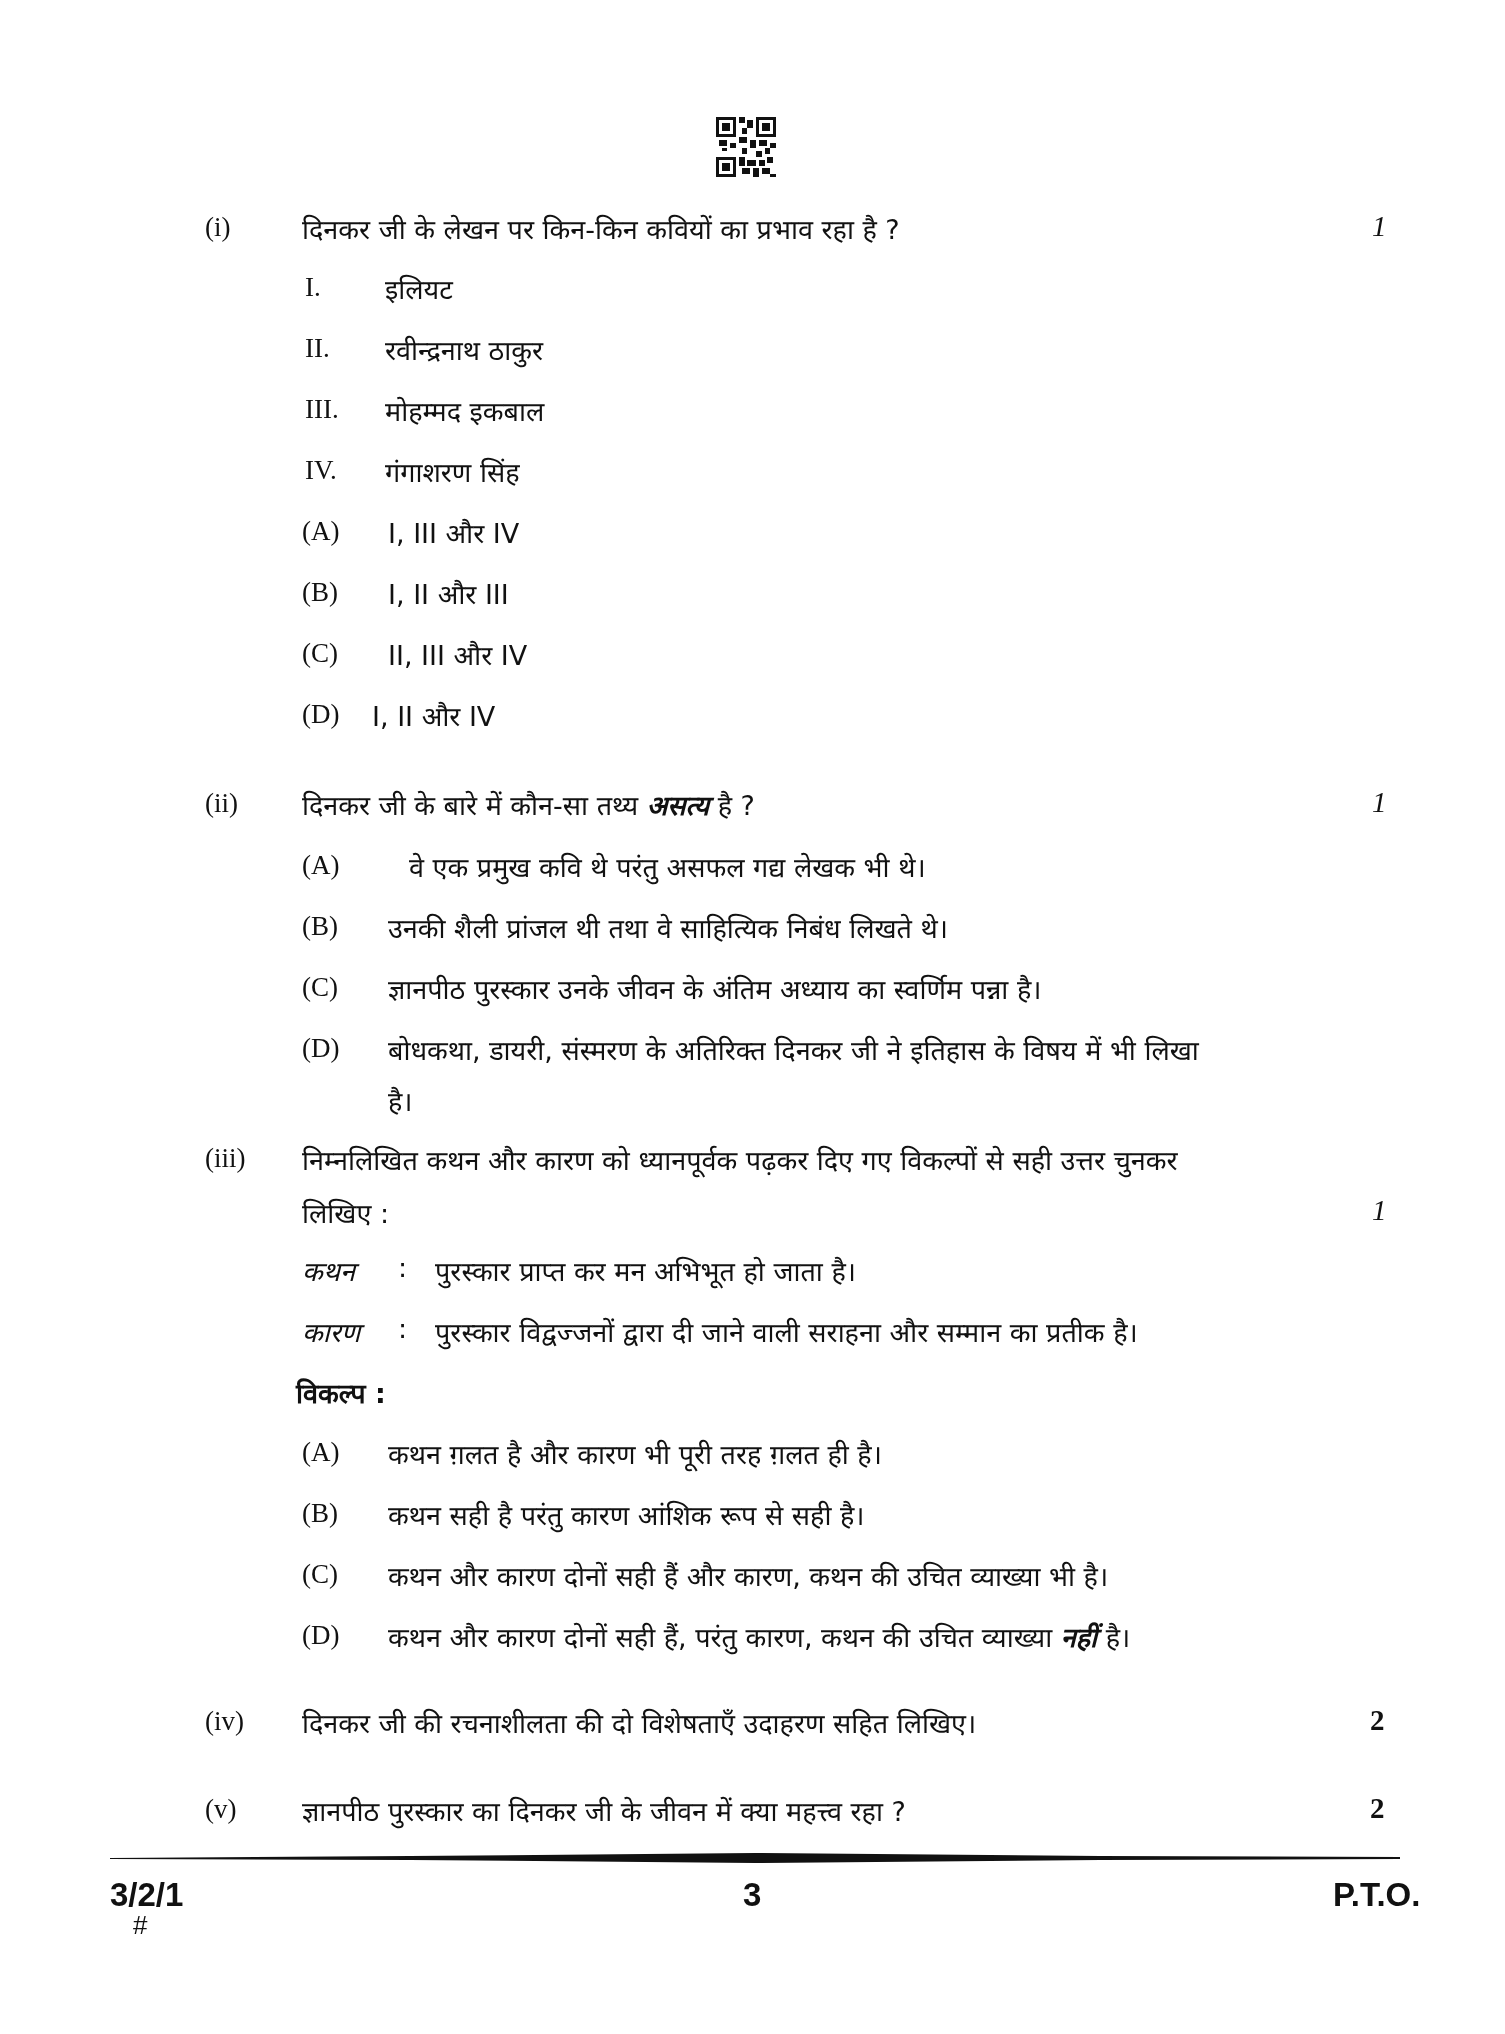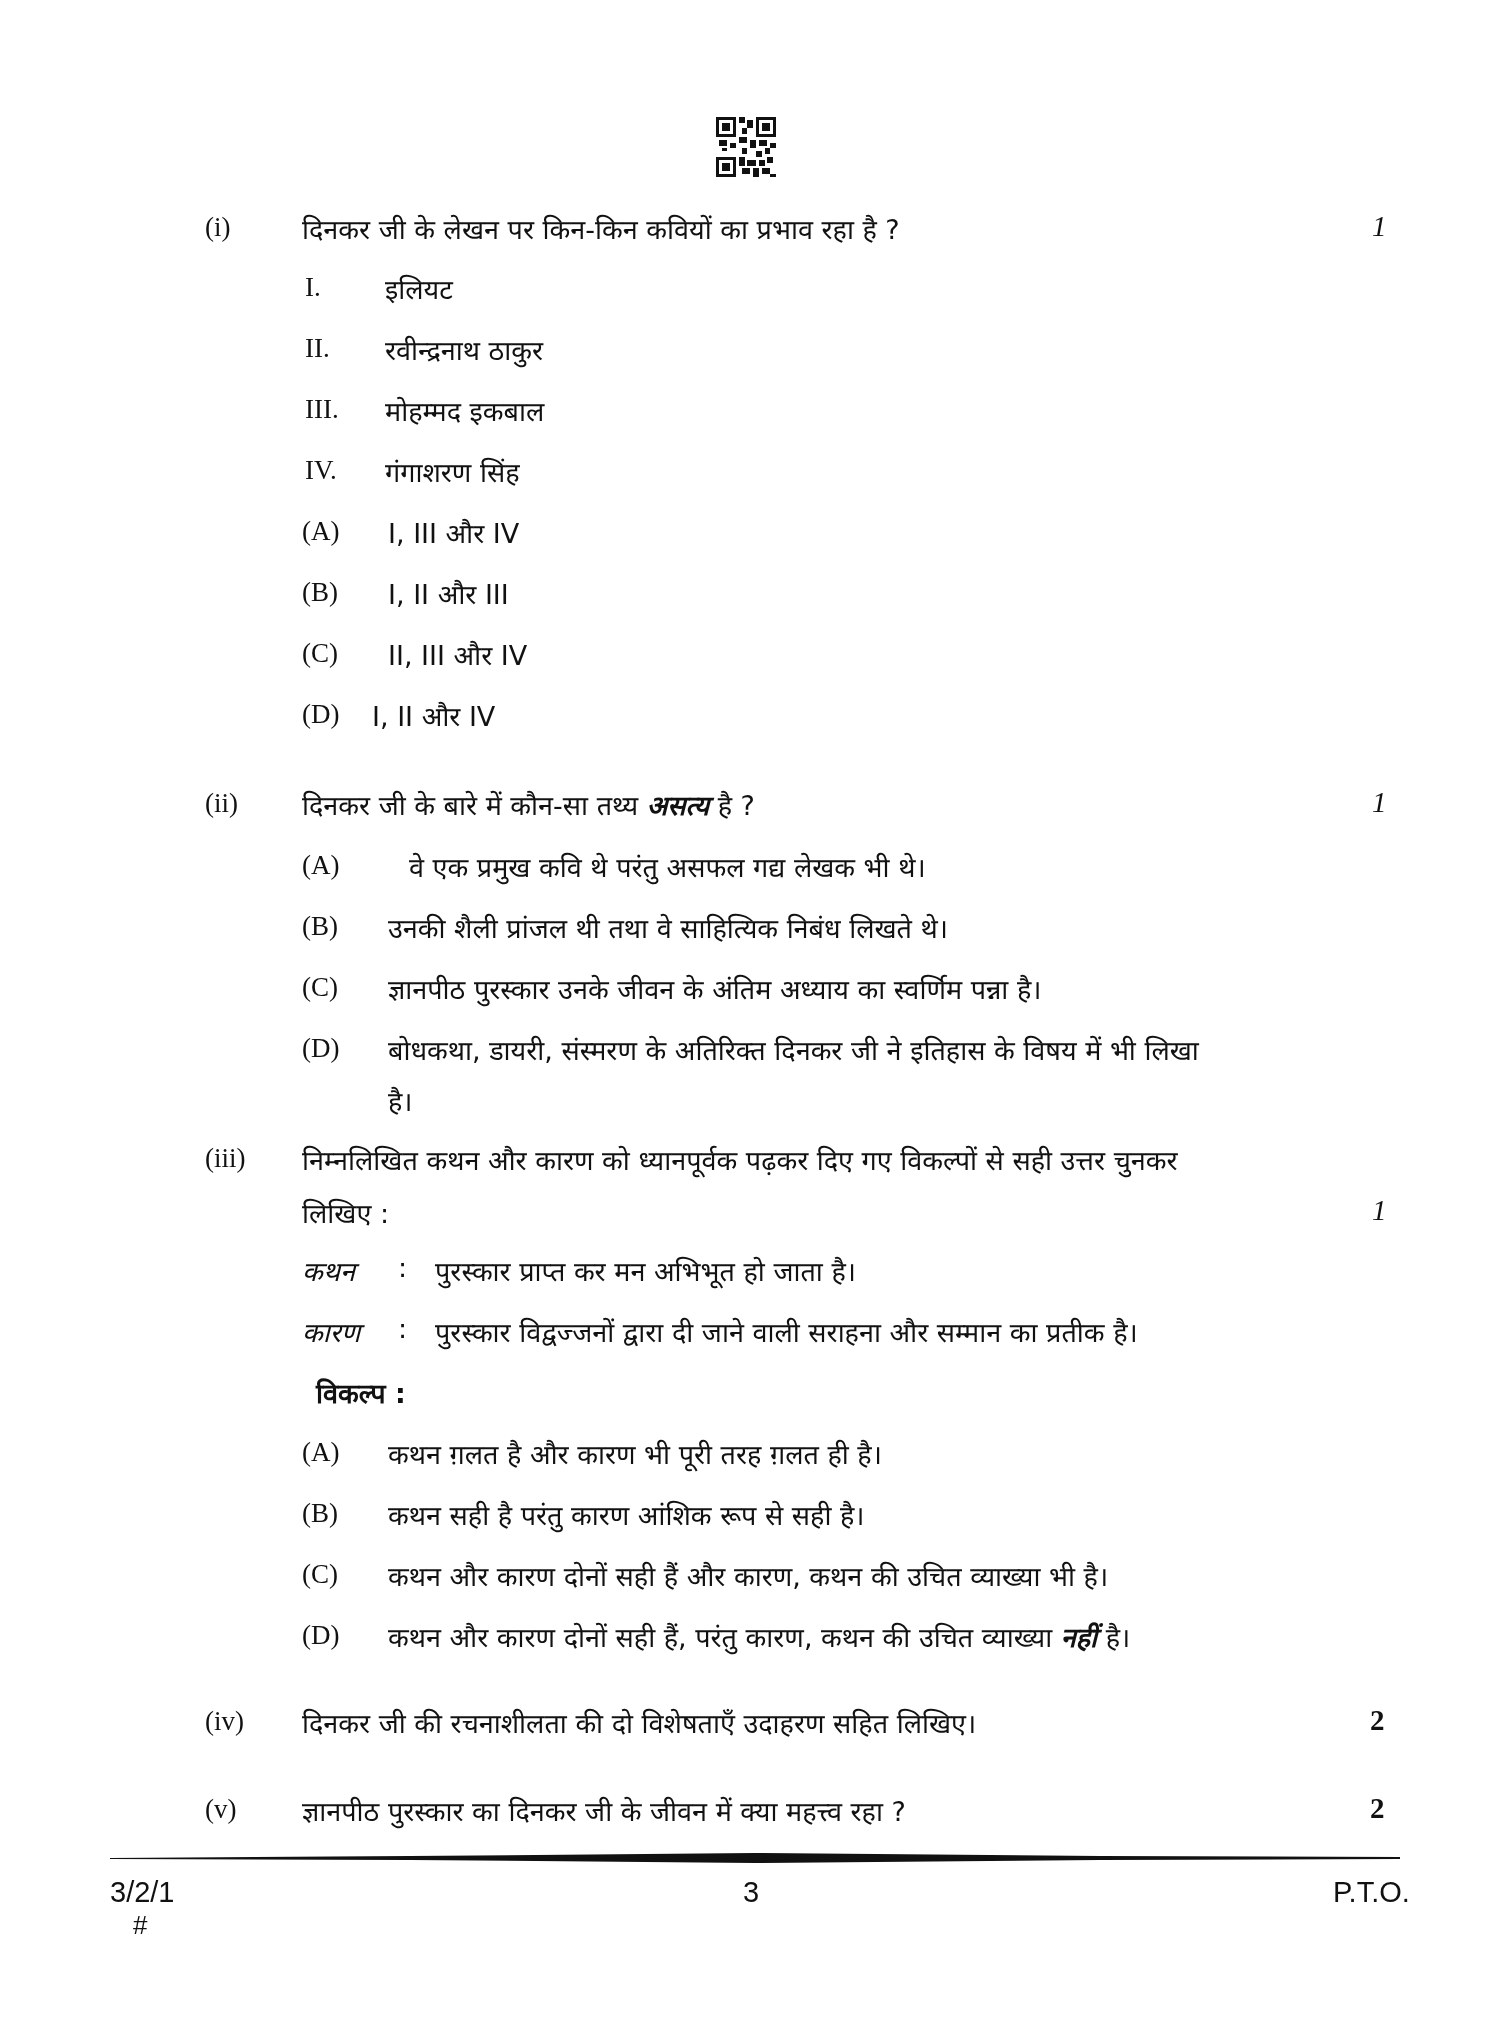--- a/index.html
+++ b/index.html
@@ -15,21 +15,21 @@
     .num { font-family: "Liberation Serif", serif; font-size: 27px; }
     .txt { font-family: "DejaVu Sans", "Liberation Sans", sans-serif; font-size: 27px; }
     .marks { font-family: "Liberation Serif", serif; font-style: italic; font-size: 29px; }
     .marks2 { font-family: "Liberation Serif", serif; font-size: 29px; font-weight: bold; }
     .it { font-style: italic; }
     .bi { font-style: italic; font-weight: bold; }
     .b { font-weight: bold; }
     .rule {
       position: absolute; left: 110px; top: 1853px; width: 1290px; height: 10px;
     }
-    .footer { font-family: "Liberation Sans", sans-serif; font-weight: normal; font-size: 29px; }
+    .footer { font-family: "Liberation Sans", sans-serif; font-weight: bold; font-size: 33px; }
   </style>
 </head>
 <body>
 
 <svg class="qr" viewBox="0 0 21 21" shape-rendering="crispEdges">
   <rect x="0" y="0" width="21" height="21" fill="#fff"></rect>
   <g fill="#111">
     <rect x="0" y="0" width="7" height="1"></rect>
       <rect x="0" y="6" width="7" height="1"></rect>
       <rect x="0" y="0" width="1" height="7"></rect>
@@ -116,21 +116,21 @@
   <span class="abs marks" style="left:1372px; top:1194px;">1</span>
 
   <span class="abs txt it" style="left:302px; top:1252px;">कथन</span>
   <span class="abs txt" style="left:398px; top:1252px;">:</span>
   <span class="abs txt" style="left:435px; top:1252px;">पुरस्कार प्राप्त कर मन अभिभूत हो जाता है।</span>
 
   <span class="abs txt it" style="left:302px; top:1313px;">कारण</span>
   <span class="abs txt" style="left:398px; top:1313px;">:</span>
   <span class="abs txt" style="left:435px; top:1313px;">पुरस्कार विद्वज्जनों द्वारा दी जाने वाली सराहना और सम्मान का प्रतीक है।</span>
 
-  <span class="abs txt b" style="left:316px; top:1374px;">विकल्प :</span>
+  <span class="abs txt b" style="left:296px; top:1374px;">विकल्प :</span>
 
   <span class="abs num" style="left:302px; top:1437px;">(A)</span>
   <span class="abs txt" style="left:388px; top:1435px;">कथन ग़लत है और कारण भी पूरी तरह ग़लत ही है।</span>
   <span class="abs num" style="left:302px; top:1498px;">(B)</span>
   <span class="abs txt" style="left:388px; top:1496px;">कथन सही है परंतु कारण आंशिक रूप से सही है।</span>
   <span class="abs num" style="left:302px; top:1559px;">(C)</span>
   <span class="abs txt" style="left:388px; top:1557px;">कथन और कारण दोनों सही हैं और कारण, कथन की उचित व्याख्या भी है।</span>
   <span class="abs num" style="left:302px; top:1620px;">(D)</span>
   <span class="abs txt" style="left:388px; top:1618px;text-align:center;"><span>कथन और कारण दोनों सही हैं, परंतु कारण, कथन की उचित व्याख्या </span><span class="bi">नहीं</span><span> है।</span></span>
 </section>

